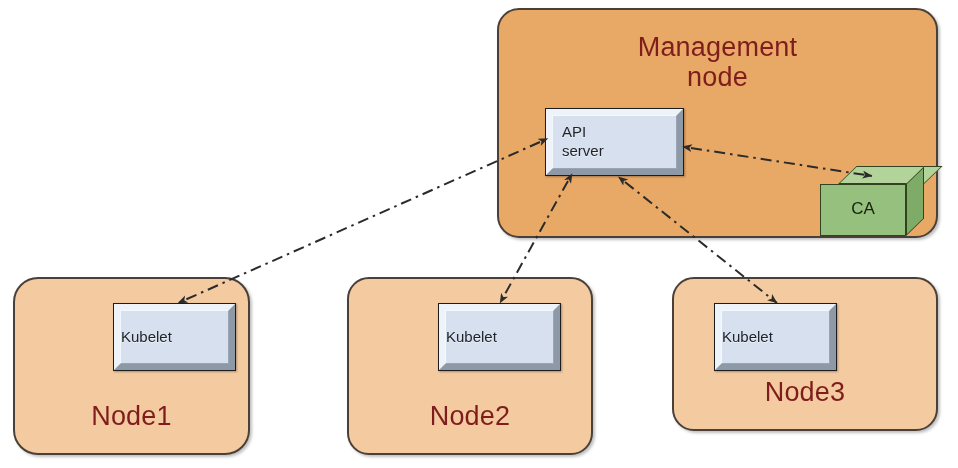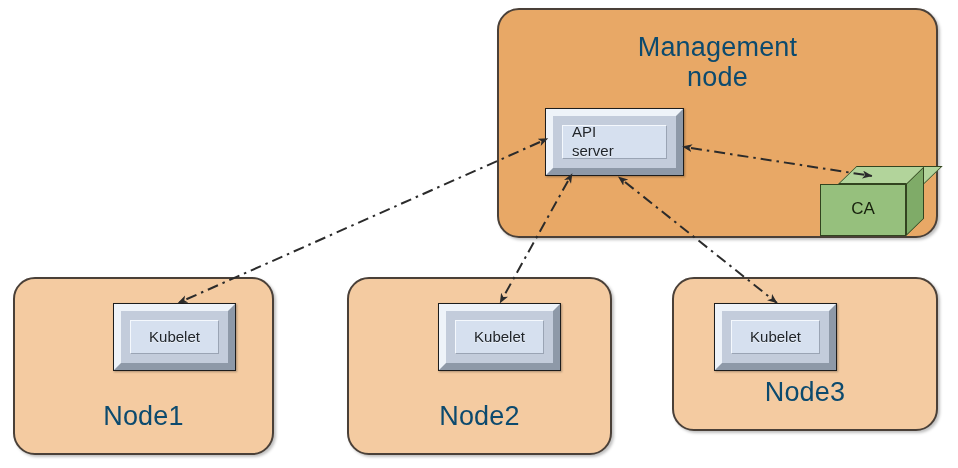--- a/index.html
+++ b/index.html
@@ -30,42 +30,42 @@
     background: #e8a866;
   }
   .zone-node {
     background: #f4cba1;
   }
   .zone-title {
     position: absolute;
     left: 0;
     right: 0;
     text-align: center;
-    color: #0c4a6e;
+    color: #7f1d1d;
     font-weight: 400;
     letter-spacing: 0.2px;
     line-height: 1.12;
     white-space: pre-line;
     pointer-events: none;
   }
   .zone-mgmt .zone-title {
     top: 22px;
     font-size: 27px;
   }
   .zone-node .zone-title {
     bottom: 22px;
     font-size: 27px;
   }
   
   .bevel-box {
     position: absolute;
     box-sizing: border-box;
     background: #c3ccdb;
     border: 1.5px solid #1d1d1d;
-    padding: 16px;
+    padding: 6px;
     box-shadow: 1px 1px 2px rgba(0,0,0,0.3);
   }
   .bevel-inner {
     position: relative;
     width: 100%;
     height: 100%;
     box-sizing: border-box;
     background: #d6e0ef;
     border-top: 1px solid #f4f8fd;
     border-left: 1px solid #f4f8fd;
@@ -90,21 +90,21 @@
     z-index: 2;
     color: #20252b;
     font-size: 15px;
     line-height: 1.25;
     white-space: pre-line;
     padding-left: 9px;
     text-shadow: 0 1px 0 rgba(255,255,255,0.55);
   }
   .bevel-label.centered {
     width: 100%;
-    text-align: center;
+    text-align: left;
     padding-left: 0;
   }
   
   .cuboid {
     position: absolute;
   }
   .cuboid-face {
     position: absolute;
     box-sizing: border-box;
     border: 1.5px solid #32441f;
@@ -147,25 +147,25 @@
 </head>
 <body>
 
 <div id="diagram-root" style="background: rgb(255, 255, 255);">
 
   <div class="zone zone-mgmt" id="zone-management-node" style="left: 497px; top: 8px; width: 441px; height: 230px; background: rgb(232, 168, 102); border-color: rgb(74, 64, 56);">
     <div class="zone-title">Management
 node</div>
   </div>
 
-  <div class="zone zone-node" id="zone-node1" style="left: 13px; top: 277px; width: 261px; height: 178px; background: rgb(244, 203, 161); border-color: rgb(74, 64, 56);">
+  <div class="zone zone-node" id="zone-node1" style="left: 13px; top: 277px; width: 237px; height: 178px; background: rgb(244, 203, 161); border-color: rgb(74, 64, 56); border-radius: 25px;">
     <div class="zone-title">Node1</div>
   </div>
 
-  <div class="zone zone-node" id="zone-node2" style="left: 347px; top: 277px; width: 265px; height: 178px; background: rgb(244, 203, 161); border-color: rgb(74, 64, 56);">
+  <div class="zone zone-node" id="zone-node2" style="left: 347px; top: 277px; width: 246px; height: 178px; background: rgb(244, 203, 161); border-color: rgb(74, 64, 56);">
     <div class="zone-title">Node2</div>
   </div>
 
   <div class="zone zone-node" id="zone-node3" style="left: 672px; top: 277px; width: 266px; height: 154px; background: rgb(244, 203, 161); border-color: rgb(74, 64, 56);">
     <div class="zone-title">Node3</div>
   </div>
 
   <div class="bevel-box" id="box-api-server" style="left: 545px; top: 108px; width: 139px; height: 68px; background: rgb(195, 204, 219); border-color: rgb(29, 29, 29);">
     <div class="bevel-inner" style="background: rgb(214, 224, 239);">
       <span class="bevel-label">API

